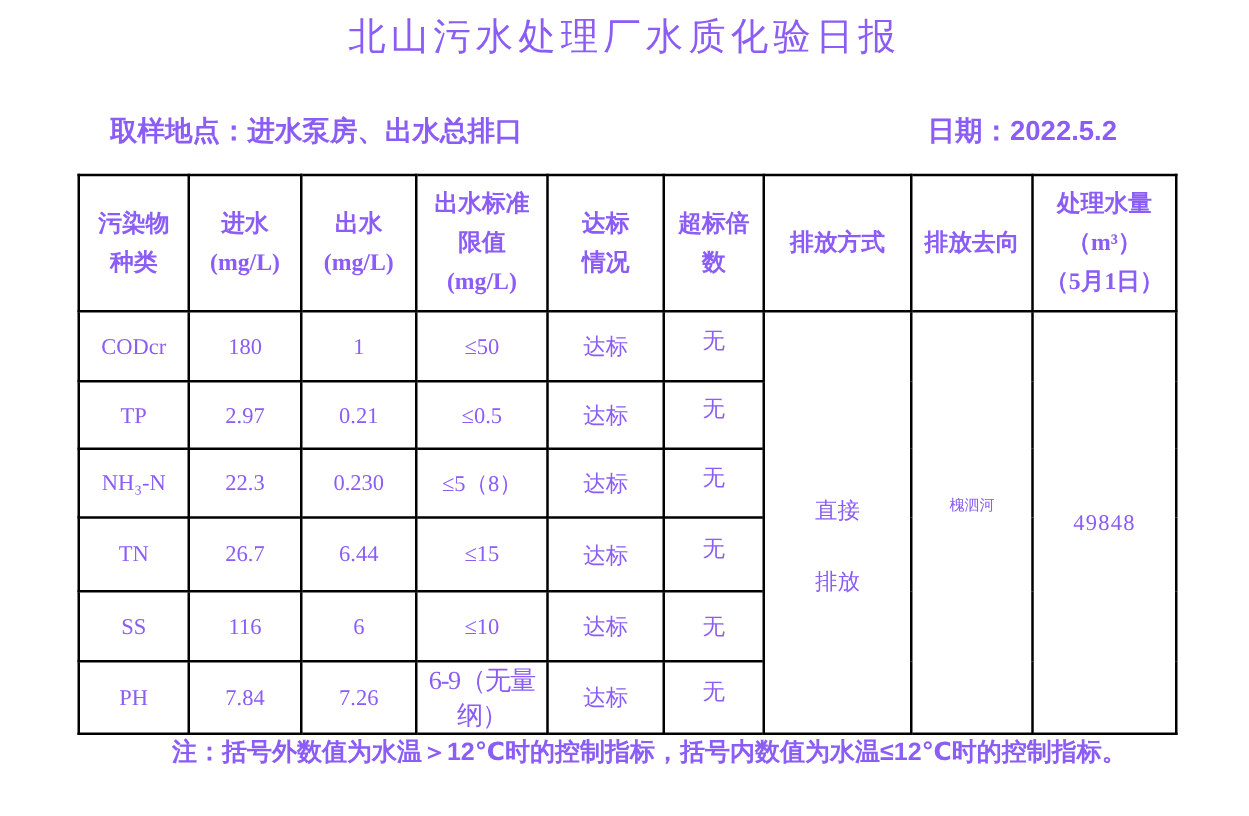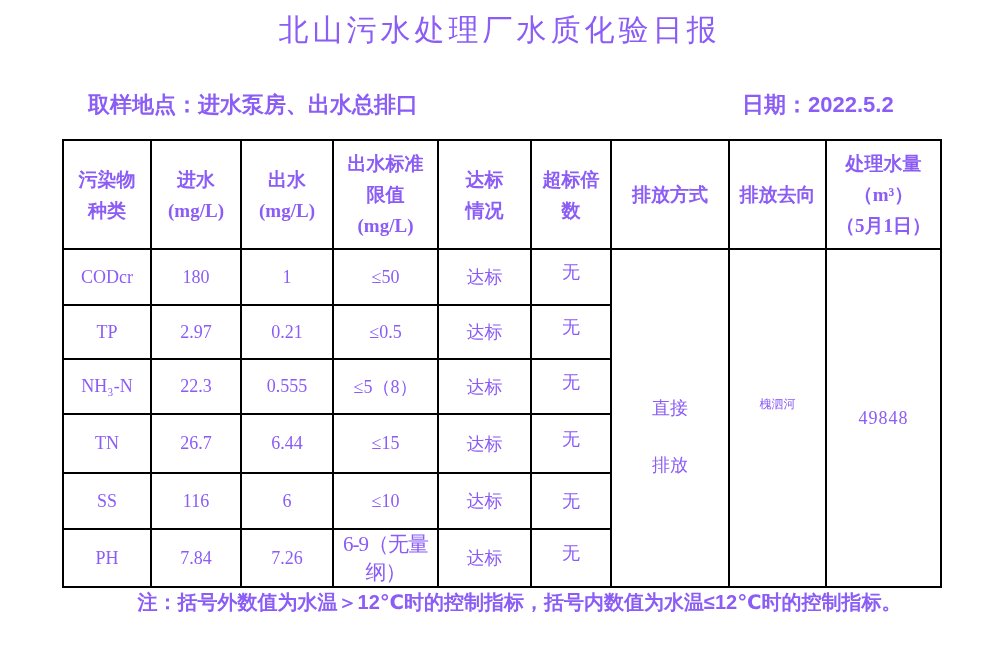--- a/index.html
+++ b/index.html
@@ -135,21 +135,21 @@
       <td>2.97</td>
       <td>0.21</td>
       <td class="limit">≤0.5</td>
       <td>达标</td>
       <td class="exceed"><span class="up">无</span></td>
     </tr>
 
     <tr class="data-row">
       <td>NH₃-N</td>
       <td>22.3</td>
-      <td>0.555</td>
+      <td>0.230</td>
       <td class="limit">≤5（8）</td>
       <td>达标</td>
       <td class="exceed"><span class="up">无</span></td>
     </tr>
 
     <tr class="data-row">
       <td>TN</td>
       <td>26.7</td>
       <td>6.44</td>
       <td class="limit">≤15</td>

